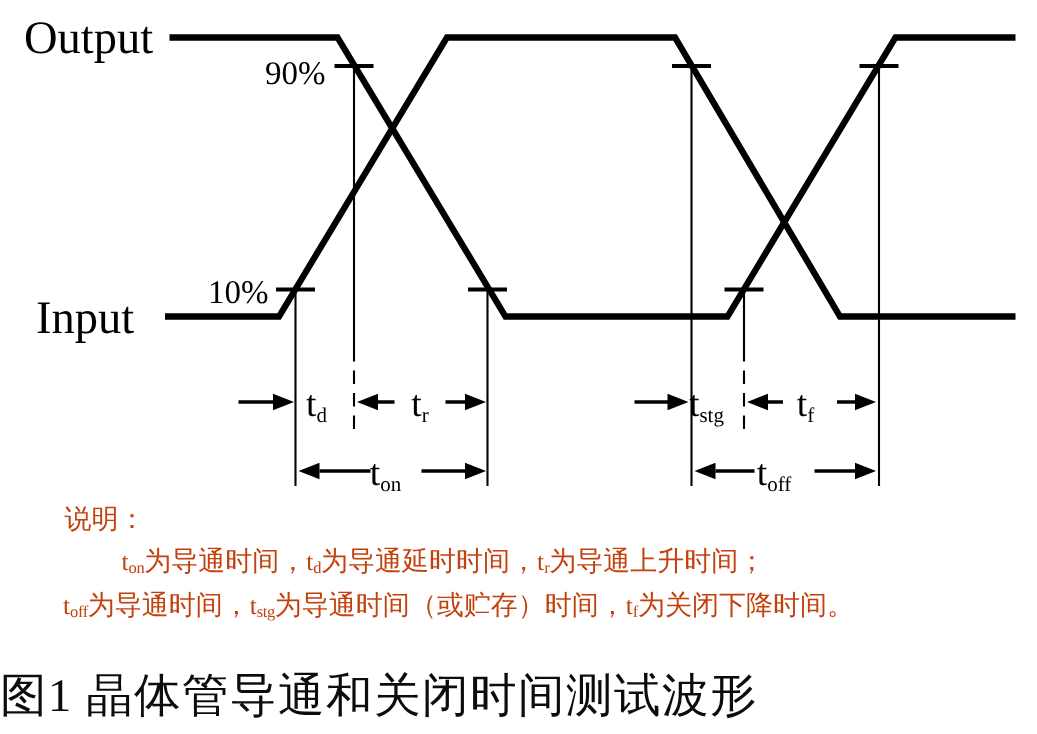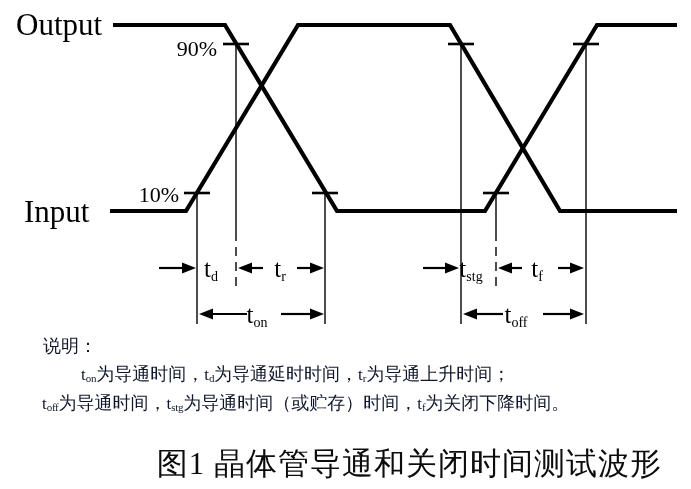--- a/index.html
+++ b/index.html
@@ -14,31 +14,31 @@
   .fig{position:relative;width:691px;height:489px;background:#fff;}
   .wave-svg{position:absolute;left:0;top:0;}
   svg text{fill:#000;font-family:"Liberation Serif","DejaVu Serif",serif;}
   .axis-label{font-size:31px;}
   .pct-label{font-size:22px;}
   .t-base{font-size:25px;}
   .t-sub{font-size:14px;}
   .note{
     position:absolute;left:42px;
     font-size:18px;line-height:24px;
-    white-space:nowrap;color:#0f172a;
+    white-space:nowrap;color:#c2410c;
   }
   .note-heading{top:334px;left:43px;}
   .note-on{top:362px;margin-left:39px;}
   .note-off{top:391px;}
   .sym{display:inline;}
   .sym .base{font-size:17px;}
   .sym .sub{font-size:11px;vertical-align:-2px;letter-spacing:-0.3px;}
   .caption{
-    position:absolute;left:12px;top:443px;width:650px;
-    text-align:right;font-size:31px;color:#0c0c0c;
+    position:absolute;left:0;top:443px;width:650px;
+    text-align:left;font-size:31px;color:#0c0c0c;
     letter-spacing:1px;white-space:nowrap;
   }
 </style>
 </head>
 <body>
 
 <div class="fig">
 
   <svg class="wave-svg" width="691" height="335" viewBox="0 0 691 335">
 

